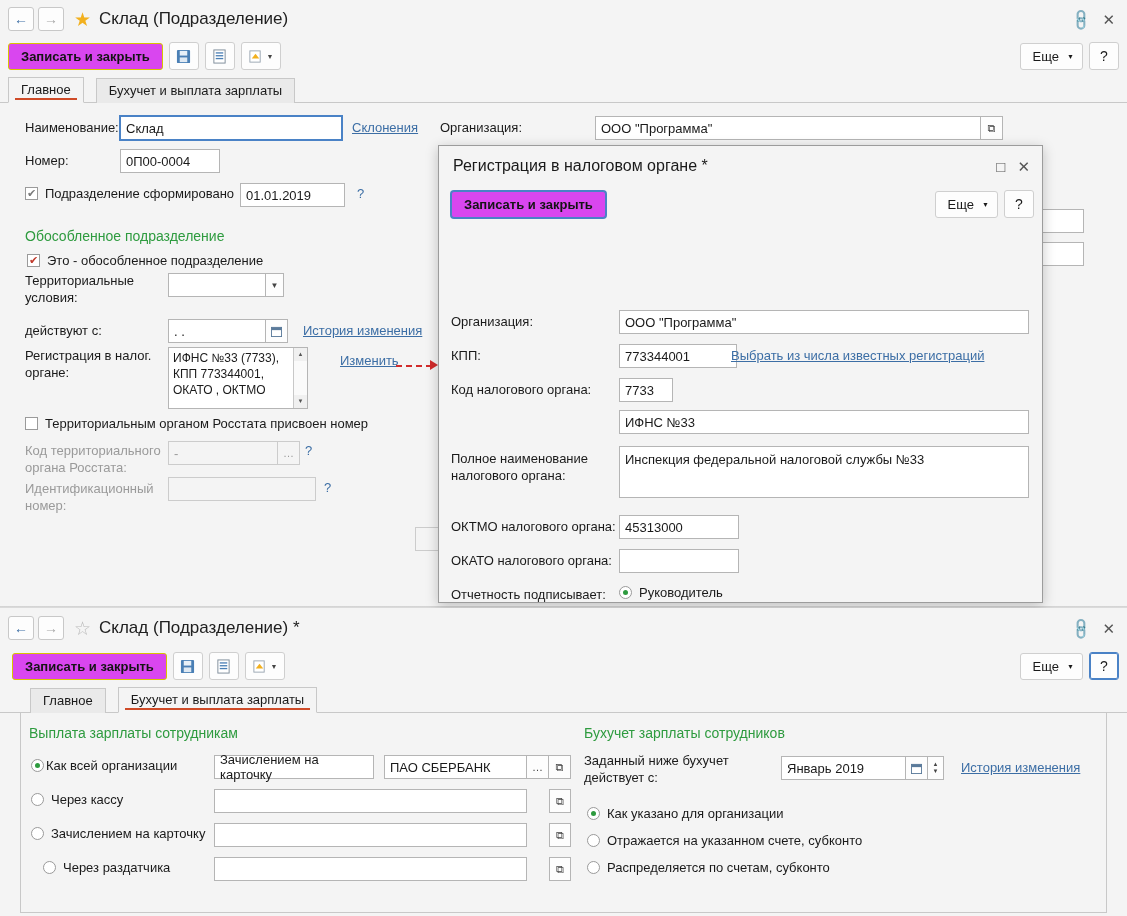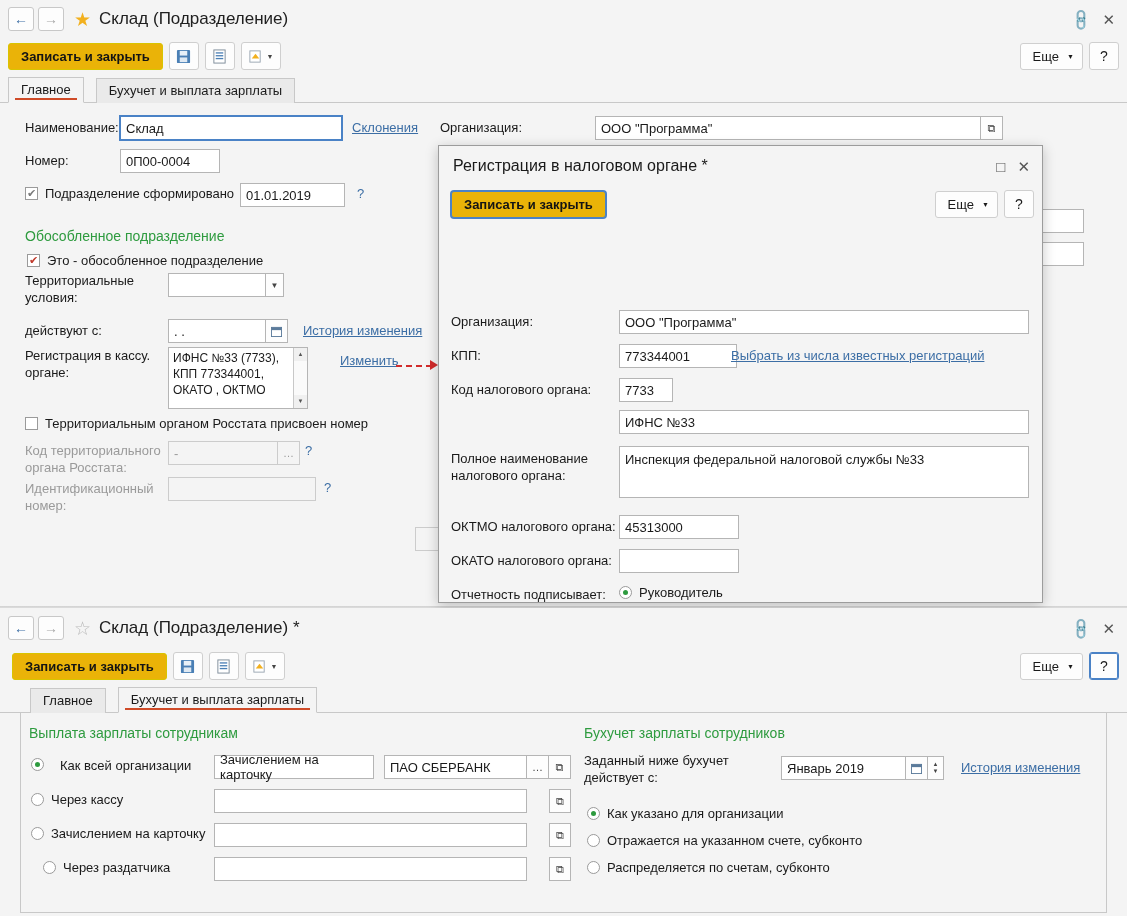--- a/index.html
+++ b/index.html
@@ -68,21 +68,21 @@
   .link-icon { color: #3c6ea5; transform: rotate(-45deg); display:inline-block; }
 
   
   .cmdbar {
     display: flex;
     align-items: center;
     padding: 4px 8px 6px 8px;
     gap: 6px;
   }
   .btn-primary {
-    background: #eab308;
+    background: #d946ef;
     border: 1px solid #d9c400;
     border-radius: 3px;
     font-weight: bold;
     font-size: 13px;
     padding: 5px 12px;
     cursor: pointer;
     color: #141414;
   }
   .tool-btn {
     width: 30px; height: 28px;
@@ -414,21 +414,21 @@
         <div class="inp" style="width:98px;">  .  .</div>
         <div class="sq-btn">
           <svg width="11" height="11" viewBox="0 0 12 12">
               <rect x="0.5" y="1.5" width="11" height="10" fill="#fff" stroke="#5a7a9a"></rect>
               <rect x="0.5" y="1.5" width="11" height="3" fill="#5a7a9a"></rect>
             </svg>
         </div>
       </div>
       <div class="link" style="position:absolute; left:303px; top:220px;">История изменения</div>
 
-      <div style="position:absolute; left:25px; top:245px; width:140px; line-height:1.3;" class="lbl">Регистрация в кассу. органе:</div>
+      <div style="position:absolute; left:25px; top:245px; width:140px; line-height:1.3;" class="lbl">Регистрация в налог. органе:</div>
       <div class="listfield" style="position:absolute; left:168px; top:244px;">
         <div style="white-space:pre-line; padding-right:16px;">ИФНС №33 (7733),
 КПП 773344001,
 ОКАТО , ОКТМО</div>
         <div class="scroll-track"></div>
         <div class="scroll-up">▲</div>
         <div class="scroll-dn">▼</div>
       </div>
       <div class="link" style="position:absolute; left:340px; top:250px;">Изменить</div>
       <div class="arrow-line" style="left:396px; top:262px; width:36px;"></div>
@@ -586,21 +586,21 @@
       <div class="tab active">
         <span>Бухучет и выплата зарплаты</span>
         <span class="uline"></span>
       </div>
     </div>
 
     <div class="body" style="padding:0; height:200px; border:1px solid #c8c8c8; border-top:none; margin:0 20px;">
 
       <div class="sectiontitle" style="position:absolute; left:8px; top:12px;">Выплата зарплаты сотрудникам</div>
 
-      <div style="position:absolute; left:10px; top:45px; display:flex; align-items:flex-start; gap:16px;">
+      <div style="position:absolute; left:10px; top:45px; display:flex; align-items:center; gap:2px;">
         <span class="radio sel"></span>
         <span class="lbl">Как всей организации</span>
       </div>
       <div class="inp" style="position:absolute; left:193px; top:42px; width:160px;">Зачислением на карточку</div>
       <div class="inp" style="position:absolute; left:363px; top:42px; width:143px;">ПАО СБЕРБАНК</div>
       <div class="sq-btn" style="position:absolute; left:506px; top:42px;">…</div>
       <div class="sq-btn" style="position:absolute; left:528px; top:42px;">⧉</div>
 
       <div style="position:absolute; left:10px; top:79px; display:flex; align-items:center; gap:7px;">
         <span class="radio"></span>

